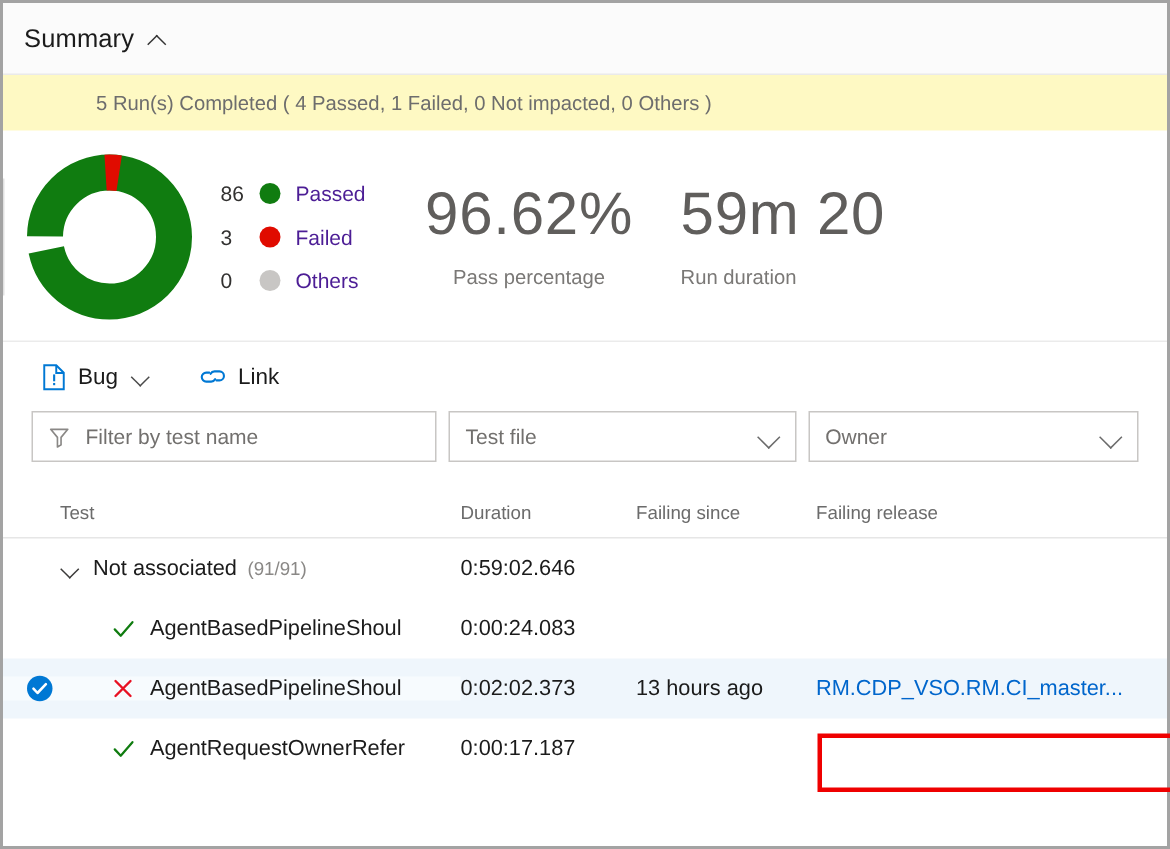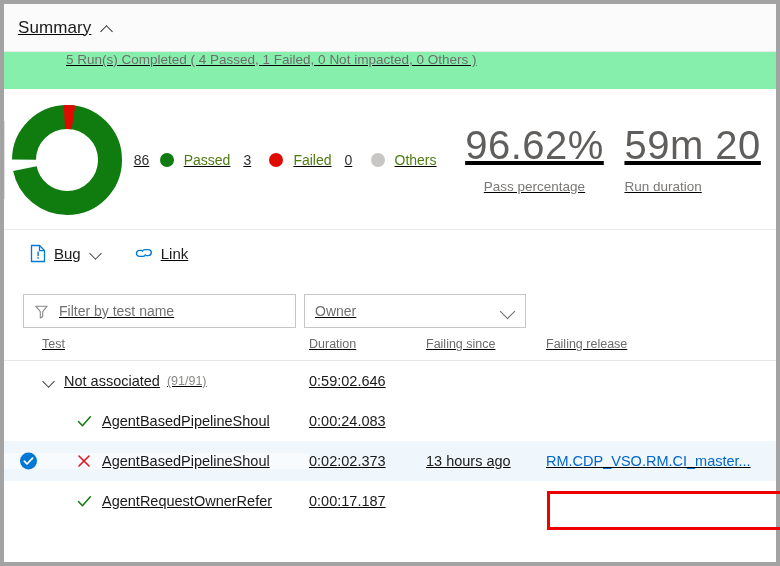--- a/index.html
+++ b/index.html
@@ -7,23 +7,22 @@
     margin: 0; padding: 0;
     width: 780px; height: 566px;
     overflow: hidden;
     background: #ffffff;
     font-family: "Liberation Sans", sans-serif;
     -webkit-font-smoothing: antialiased;
   }
   #app {
     position: relative;
     width: 780px; height: 566px;
-    border: 4px solid #a3a3a3;
+    border: 2px solid #a3a3a3;
     background: #ffffff;
-    text-decoration: underline;
   }
 
   
   .summary-bar {
     height: 48px;
     display: flex;
     align-items: center;
     padding-left: 14px;
     background: #fbfbfb;
     border-bottom: 1px solid #eaeaea;
@@ -47,23 +46,23 @@
     left: 1px; top: 5px;
     width: 8px; height: 8px;
     border-left: 1.4px solid #333;
     border-top: 1.4px solid #333;
     transform: rotate(45deg);
   }
 
   
   .runs-strip {
     height: 38px;
-    background: #86efac;
-    display: flex;
-    align-items: flex-start;
+    background: #fef9c3;
+    display: flex;
+    align-items: center;
     padding-left: 62px;
     color: #6d6d6d;
     font-size: 13.5px;
     border-bottom: 1px solid #ffffff;
   }
 
   
   .stats {
     height: 140px;
     background: #ffffff;
@@ -100,40 +99,41 @@
   .donut-wrap {
     width: 128px;
     display: flex;
     align-items: center;
     justify-content: center;
     margin-left: 6px;
   }
   .legend {
     margin-left: 10px;
     display: flex;
+    flex-direction: column;
     justify-content: center;
     gap: 13px;
   }
   .legend-row {
     display: flex;
     align-items: center;
     font-size: 14px;
     color: #1b1b1b;
   }
   .legend-count {
     width: 24px;
     text-align: left;
     color: #323130;
   }
   .legend-dot {
     width: 14px; height: 14px;
     border-radius: 50%;
     margin: 0 10px 0 2px;
   }
-  .legend-name { color: #4d7c0f; }
+  .legend-name { color: #4c1d95; }
 
   .stat-pct { width: 186px; margin-left: 16px; }
   .stat-dur { width: 180px; margin-left: 0; align-items: flex-start; padding-left: 8px; }
   .stat-dur .stat-label { align-self: flex-start; }
 
   
   .toolbar {
     height: 46px;
     display: flex;
     align-items: center;
@@ -165,21 +165,21 @@
     width: 8px; height: 8px;
     border-right: 1.4px solid #4a4a4a;
     border-bottom: 1.4px solid #4a4a4a;
     transform: rotate(45deg);
   }
 
   
   .filters {
     height: 52px;
     display: flex;
-    align-items: flex-end;
+    align-items: flex-start;
     padding: 0 19px;
     gap: 8px;
   }
   .field {
     height: 34px;
     border: 1px solid #c8c6c4;
     background: #fff;
     display: flex;
     align-items: center;
     padding: 0 10px;
@@ -368,20 +368,24 @@
     </div>
   </div>
 
   <div class="filters">
     <div class="field field-filter">
       <svg class="funnel" width="15" height="15" viewBox="0 0 15 15">
         <path d="M1.8 2.2h11.4L8.7 7.6v5l-2.4 1.4v-6.4z" fill="none" stroke="#8a8886" stroke-width="1.1" stroke-linejoin="round"></path>
       </svg>
       <span class="ph">Filter by test name</span>
     </div>
+    <div class="field field-testfile">
+      <span class="ph">Test file</span>
+      <span class="chev-down-field"></span>
+    </div>
     <div class="field field-owner">
       <span class="ph">Owner</span>
       <span class="chev-down-field"></span>
     </div>
   </div>
 
   <div class="thead">
     <div class="th c-test">Test</div>
     <div class="th c-dur">Duration</div>
     <div class="th c-since">Failing since</div>

